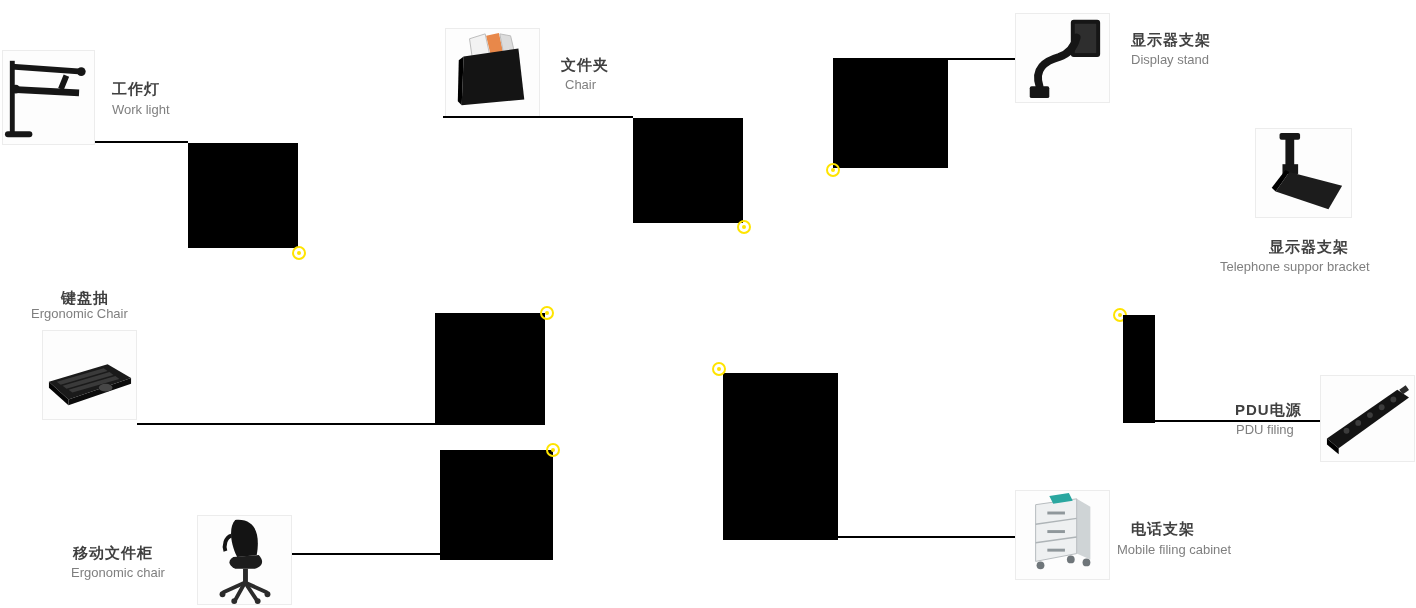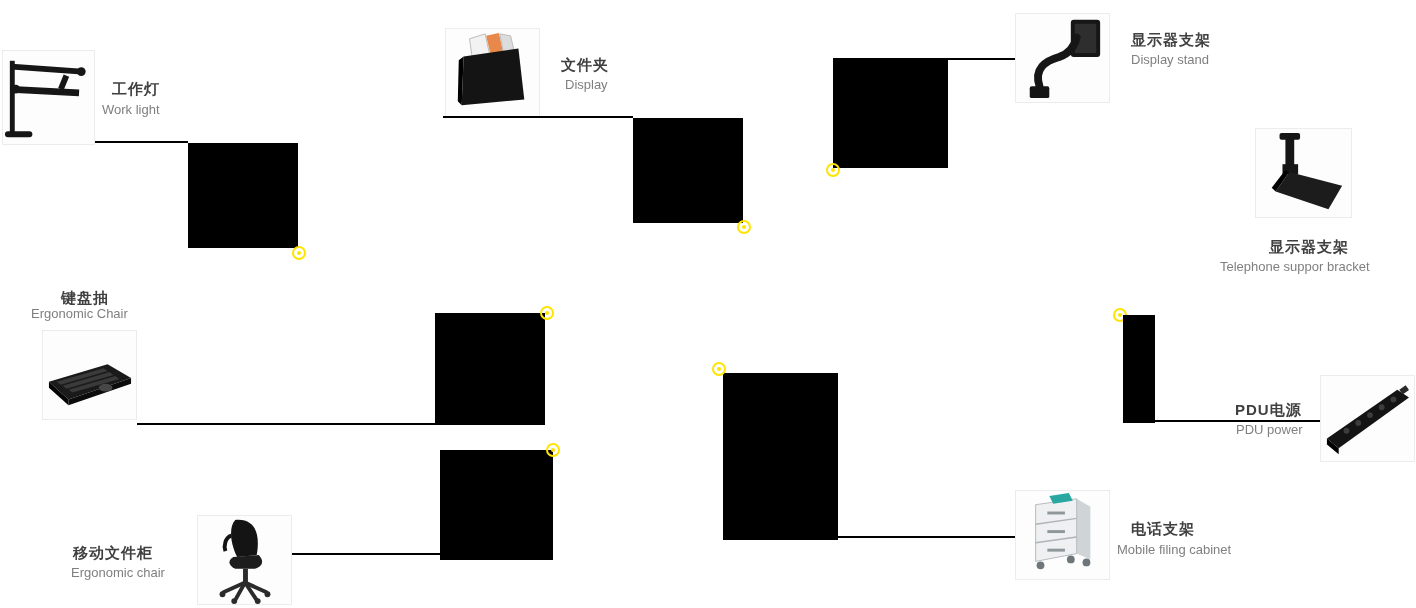--- a/index.html
+++ b/index.html
@@ -31,36 +31,36 @@
         <rect x="2" y="82" width="28" height="6" rx="3"></rect>
         <rect x="9" y="13" width="72" height="6" transform="rotate(4 9 13)"></rect>
         <circle cx="80" cy="21" r="4.5"></circle>
         <rect x="14" y="36" width="64" height="7" transform="rotate(3 14 36)"></rect>
         <circle cx="13" cy="39" r="4.5"></circle>
         <rect x="62" y="24" width="6" height="15" transform="rotate(22 62 24)"></rect>
       </g>
     </svg>
   </div>
   <div class="label-zh" style="left:112px;top:80px">工作灯</div>
-  <div class="label-en" style="left:102px;top:102px">Work light</div>
+  <div class="label-en" style="left:112px;top:102px">Work light</div>
   <div class="hline" style="left:95px;top:141px;width:93px"></div>
   <div class="black-box" style="left:188px;top:143px;width:110px;height:105px"></div>
   <div class="marker" style="left:292px;top:246px"></div>
 
   <div class="img-box" style="left:445px;top:28px;width:95px;height:90px">
     <svg viewBox="0 0 95 90">
       <polygon points="24,10 40,5 45,28 27,31" fill="#f2f2f2" stroke="#bbbbbb" stroke-width="1"></polygon>
       <polygon points="41,7 54,4 59,26 46,28" fill="#e8884a"></polygon>
       <polygon points="55,5 66,7 70,24 59,26" fill="#dcdcdc" stroke="#bbbbbb" stroke-width="1"></polygon>
       <polygon points="18,28 74,20 80,72 16,78" fill="#141414"></polygon>
       <polygon points="18,28 16,78 12,74 13,32" fill="#000000"></polygon>
     </svg>
   </div>
   <div class="label-zh" style="left:561px;top:56px">文件夹</div>
-  <div class="label-en" style="left:565px;top:77px">Display</div>
+  <div class="label-en" style="left:565px;top:77px">Chair</div>
   <div class="hline" style="left:443px;top:116px;width:190px"></div>
   <div class="black-box" style="left:633px;top:118px;width:110px;height:105px"></div>
   <div class="marker" style="left:737px;top:220px"></div>
 
   <div class="black-box" style="left:833px;top:58px;width:115px;height:110px"></div>
   <div class="marker" style="left:826px;top:163px"></div>
   <div class="hline" style="left:948px;top:58px;width:67px"></div>
   <div class="img-box" style="left:1015px;top:13px;width:95px;height:90px">
     <svg viewBox="0 0 95 90">
       <rect x="56" y="6" width="30" height="38" rx="3" fill="#161616"></rect>
@@ -153,21 +153,21 @@
       </g>
     </svg>
   </div>
   <div class="label-zh" style="left:1131px;top:520px">电话支架</div>
   <div class="label-en" style="left:1117px;top:542px">Mobile filing cabinet</div>
 
   <div class="marker" style="left:1113px;top:308px"></div>
   <div class="black-box" style="left:1123px;top:315px;width:32px;height:108px"></div>
   <div class="hline" style="left:1155px;top:420px;width:165px"></div>
   <div class="label-zh" style="left:1235px;top:401px">PDU电源</div>
-  <div class="label-en" style="left:1236px;top:422px">PDU power</div>
+  <div class="label-en" style="left:1236px;top:422px">PDU filing</div>
   <div class="img-box" style="left:1320px;top:375px;width:95px;height:87px">
     <svg viewBox="0 0 95 87">
       <polygon points="6,64 78,14 90,22 18,74" fill="#141414"></polygon>
       <polygon points="6,64 18,74 18,80 6,70" fill="#000000"></polygon>
       <g fill="#3c3c3c">
         <circle cx="26" cy="56" r="3"></circle>
         <circle cx="38" cy="48" r="3"></circle>
         <circle cx="50" cy="40" r="3"></circle>
         <circle cx="62" cy="32" r="3"></circle>
         <circle cx="74" cy="24" r="3"></circle>

